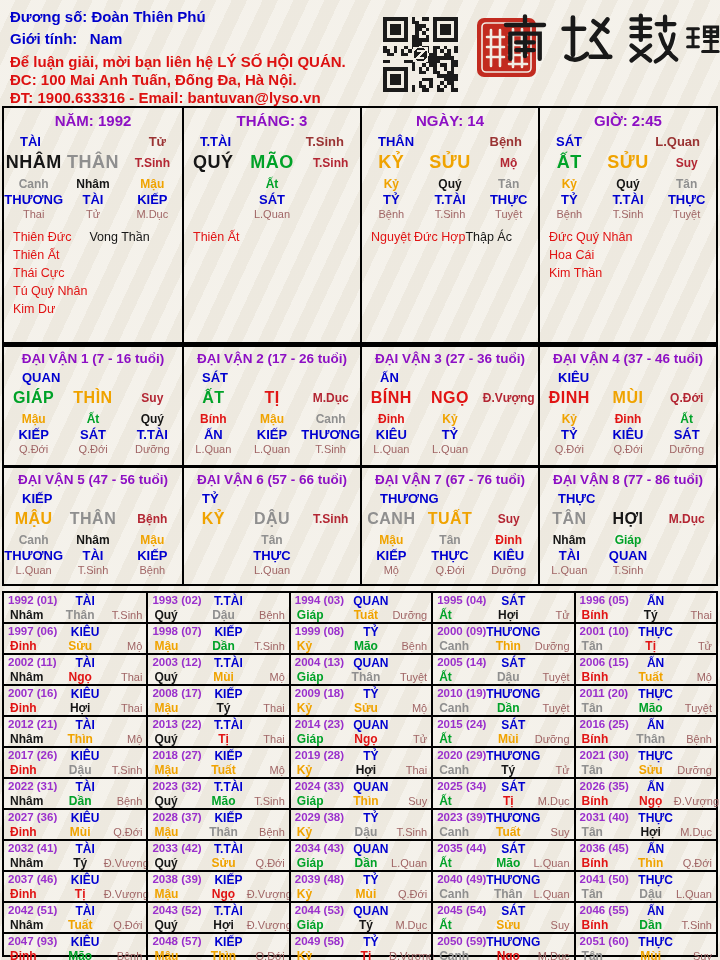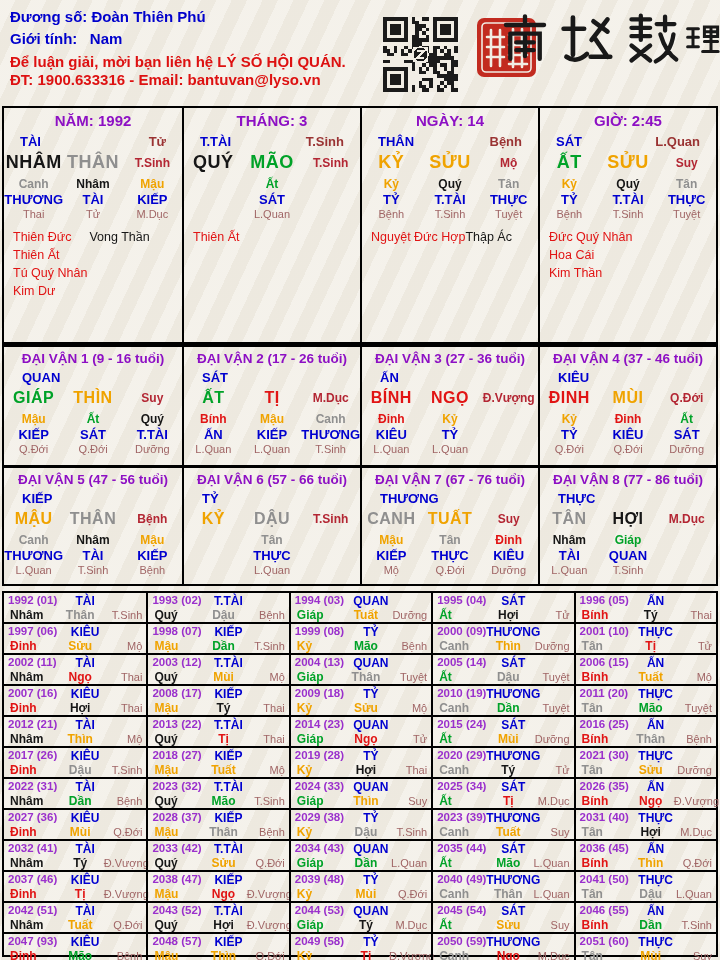--- a/index.html
+++ b/index.html
@@ -75,20 +75,21 @@
 <body>
 
 <div class="page">
 
   <div class="hdr">
     <div class="lines">
       <div class="h-blue">Đương số: Đoàn Thiên Phú</div>
       <div class="h-blue">Giới tính:   Nam</div>
       <div class="h-gap"></div>
       <div class="h-red">Để luận giải, mời bạn liên hệ LÝ SỐ HỘI QUÁN.</div>
+      <div class="h-red">ĐC: 100 Mai Anh Tuấn, Đống Đa, Hà Nội.</div>
       <div class="h-red">ĐT: 1900.633316 - Email: bantuvan@lyso.vn</div>
     </div>
 
     <svg class="qr" id="qr" viewBox="0 0 21 21" shape-rendering="crispEdges">
         <rect x="0" y="0" width="21" height="21" fill="#f1ede4"></rect>
         <rect x="0" y="0" width="7" height="7" fill="#1b1b1b"></rect>
         <rect x="1" y="1" width="5" height="5" fill="#f1ede4"></rect>
         <rect x="2" y="2" width="3" height="3" fill="#1b1b1b"></rect>
         <rect x="14" y="0" width="7" height="7" fill="#1b1b1b"></rect>
         <rect x="15" y="1" width="5" height="5" fill="#f1ede4"></rect>
@@ -295,20 +296,23 @@
         </div>
         <div class="stars">
           <div class="star-line">
             <span class="star-red">Thiên Đức</span>
             <span class="star-black">Vong Thần</span>
           </div>
           <div class="star-line">
             <span class="star-red">Thiên Ất</span>
           </div>
           <div class="star-line">
+            <span class="star-red">Thái Cực</span>
+          </div>
+          <div class="star-line">
             <span class="star-red">Tú Quý Nhân</span>
           </div>
           <div class="star-line">
             <span class="star-red">Kim Dư</span>
           </div>
         </div>
       </div>
       <div class="pillar">
         <div class="p-title">THÁNG: 3</div>
         <div class="p-rowA">
@@ -407,21 +411,21 @@
           </div>
           <div class="star-line">
             <span class="star-red">Kim Thần</span>
           </div>
         </div>
       </div>
     </section>
 
   <section class="daivan" id="daivan">
       <div class="dv">
-        <div class="dv-title">ĐẠI VẬN 1 (9 - 16 tuổi)</div>
+        <div class="dv-title">ĐẠI VẬN 1 (7 - 16 tuổi)</div>
         <div class="dv-god">QUAN</div>
         <div class="dv-rowB">
           <span class="dv-big" style="color: rgb(0, 162, 40);">GIÁP</span>
           <span class="dv-big" style="color: rgb(240, 163, 0);">THÌN</span>
           <span class="st-crimson">Suy</span>
         </div>
         <div class="minis">
           <div class="mini">
             <span class="ms" style="color: rgb(240, 163, 0);">Mậu</span>
             <span class="mg">KIẾP</span>
@@ -1109,21 +1113,21 @@
           <span class="yg">KIÊU</span>
         </div>
         <div class="yl2">
           <span class="ys" style="color: rgb(225, 20, 20);">Đinh</span>
           <span class="yb" style="color: rgb(225, 20, 20);">Tị</span>
           <span class="yt">Đ.Vượng</span>
         </div>
       </div>
       <div class="ycell">
         <div class="yl1">
-          <span class="yy">2038 (47)</span>
+          <span class="yy">2038 (39)</span>
           <span class="yg">KIẾP</span>
         </div>
         <div class="yl2">
           <span class="ys" style="color: rgb(240, 163, 0);">Mậu</span>
           <span class="yb" style="color: rgb(225, 20, 20);">Ngọ</span>
           <span class="yt">Đ.Vượng</span>
         </div>
       </div>
       <div class="ycell">
         <div class="yl1">

